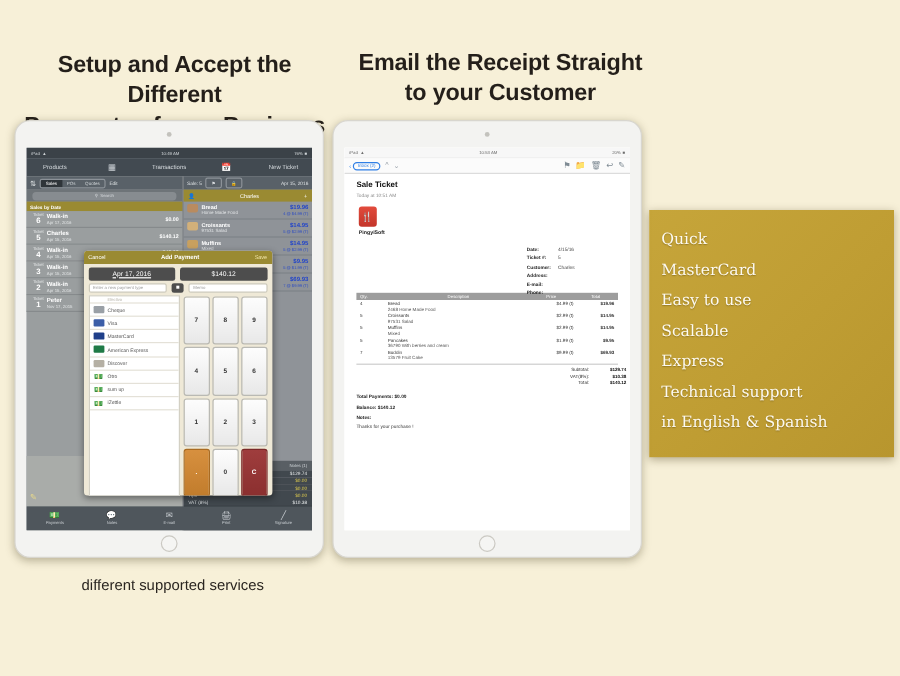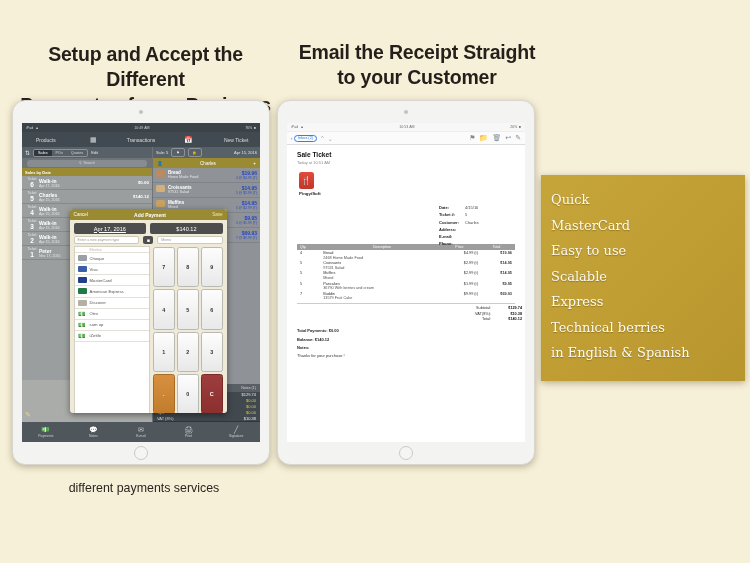--- a/index.html
+++ b/index.html
@@ -238,33 +238,33 @@
   <div class="headline" id="headline-left">
     <span>Setup and Accept the Different</span>
     <span>Payments of your Business</span>
   </div>
   <div class="headline" id="headline-right">
     <span>Email the Receipt Straight</span>
     <span>to your Customer</span>
   </div>
 
   <div class="caption" id="caption-left">
-    <span>different payments services</span>
+    <span>different supported services</span>
   </div>
   <div class="caption" id="caption-right">
   </div>
 
   <div id="feature-panel">
     <ul>
       <li>Quick</li>
       <li>MasterCard</li>
       <li>Easy to use</li>
       <li>Scalable</li>
       <li>Express</li>
-      <li>Technical berries</li>
+      <li>Technical support</li>
       <li>in English &amp; Spanish</li>
     </ul>
   </div>
 
   <div class="ipad" id="ipad-left">
     <div class="cam"></div>
     <div class="screen">
       <div id="pos">
 
         <div class="statusbar">

